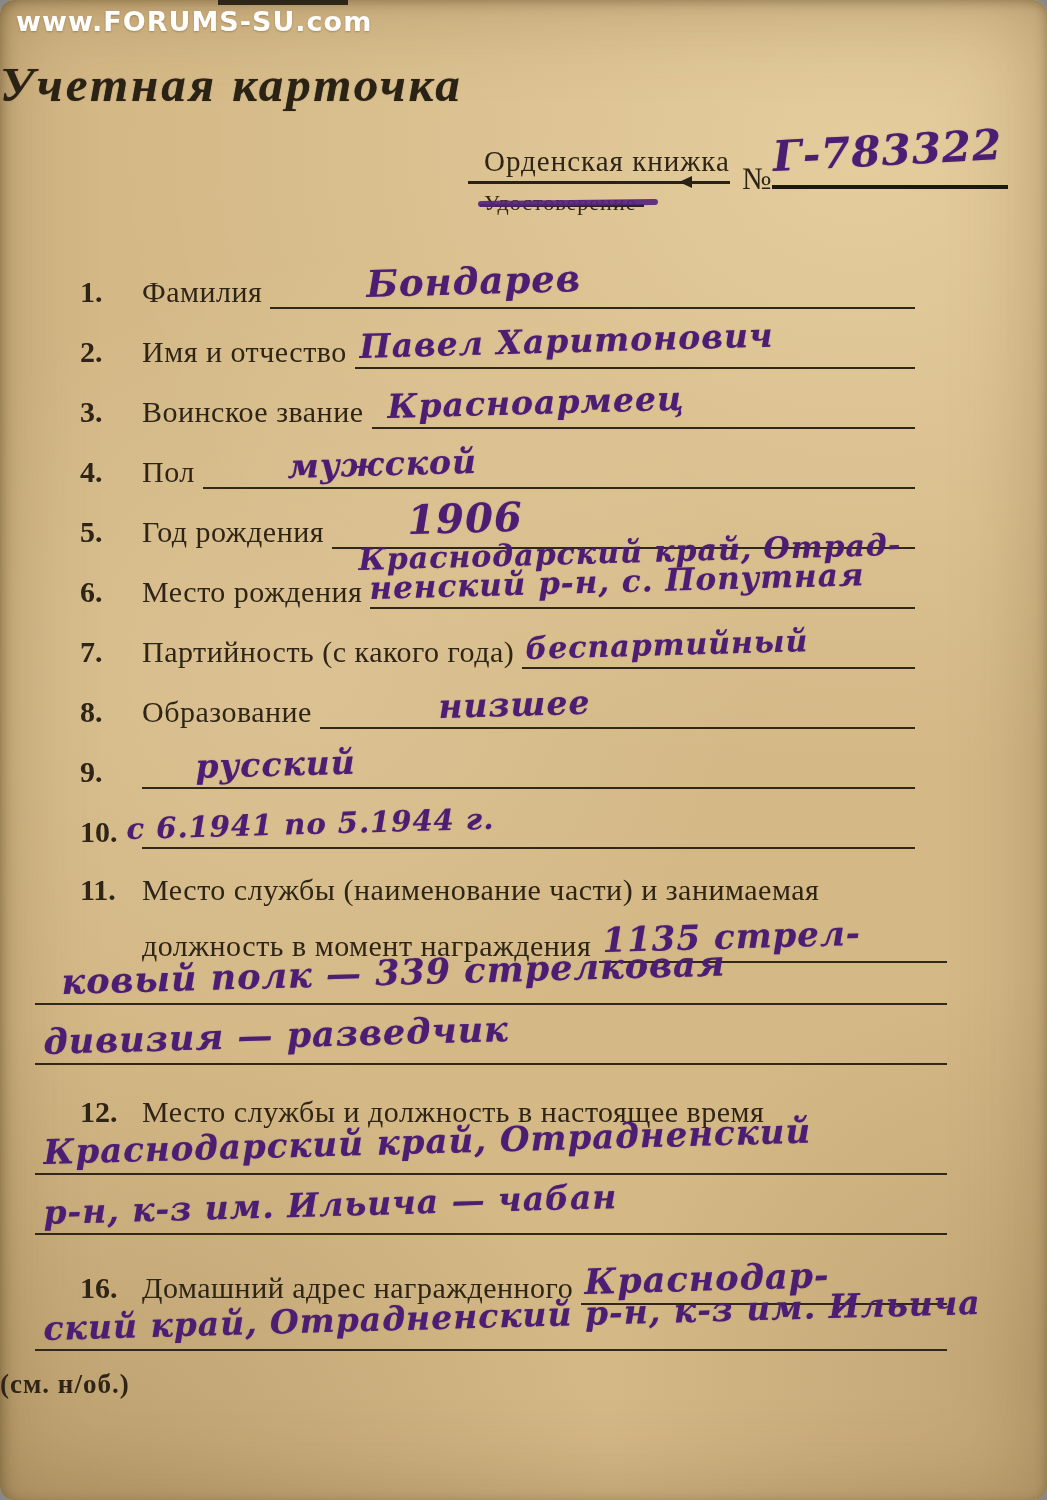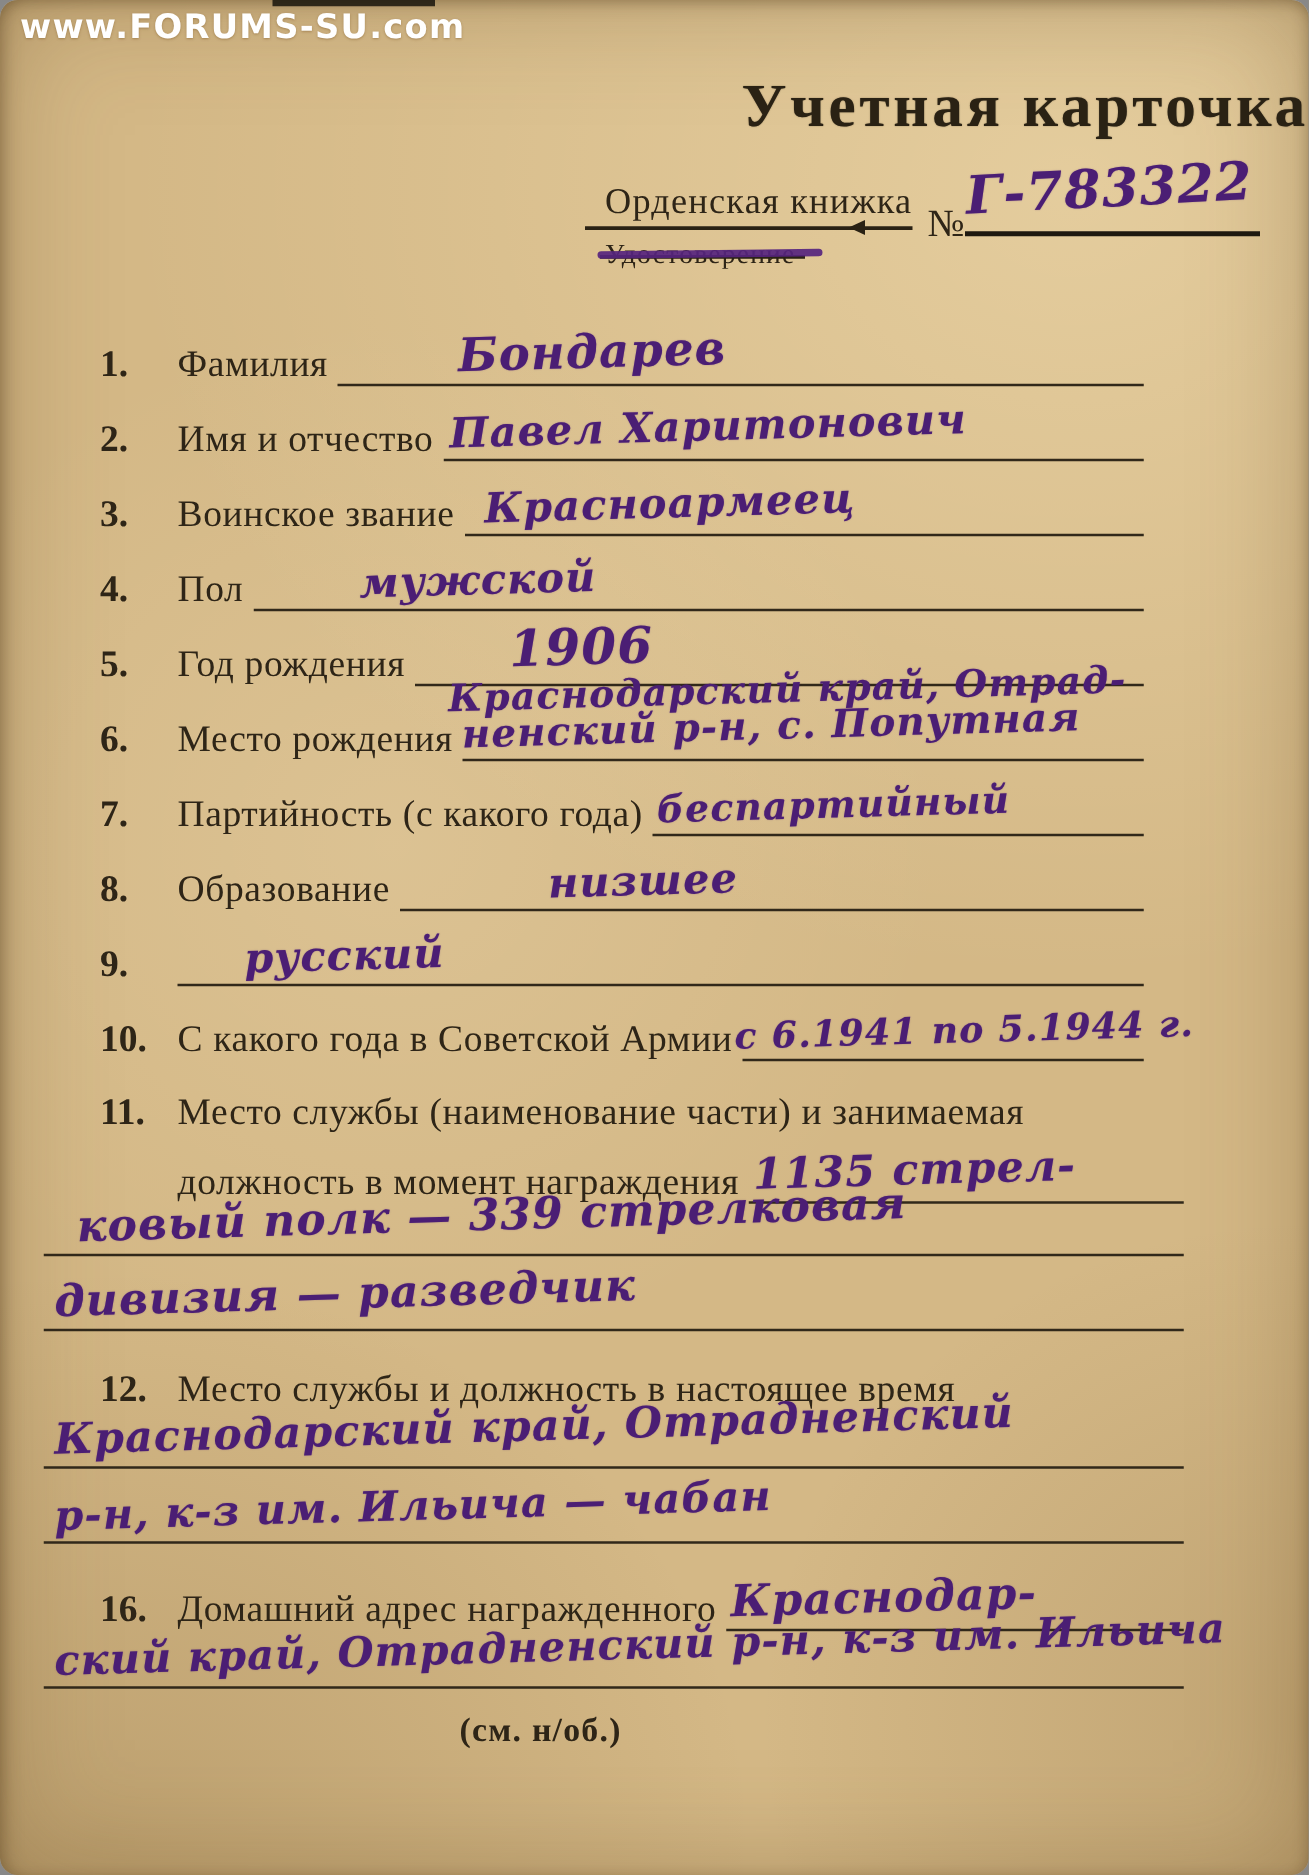--- a/index.html
+++ b/index.html
@@ -25,24 +25,25 @@
   }
   .top-strip{position:absolute;top:0;left:218px;width:130px;height:5px;background:#17140c;opacity:.85;}
   .watermark{
     position:absolute;top:6px;left:16px;
     font-family:"DejaVu Sans", sans-serif;
     font-weight:700;font-size:27px;letter-spacing:1px;
     color:#ffffff;text-shadow:0 1px 2px rgba(120,80,30,.45);
   }
   .title{
     margin:56px 0 0 0;
-    text-align:right;
+    text-align:left;
     font-size:49px;font-weight:700;letter-spacing:3px;
     color:#2a2214;
     text-shadow:0 0 1px rgba(42,34,20,.6);
+    font-style:italic;
   }
   
   .subheader{position:relative;height:104px;margin-top:14px;}
   .book-block{position:absolute;left:484px;top:18px;}
   .book-label{font-size:29px;letter-spacing:1px;white-space:nowrap;}
   .book-underline{position:relative;height:3px;background:#2a2214;width:262px;margin:3px 0 0 -16px;}
   .book-underline::after{
     content:"";position:absolute;right:38px;top:-5px;
     border:6px solid transparent;border-right:13px solid #2a2214;
   }
@@ -74,21 +75,21 @@
   .field{display:flex;align-items:flex-end;height:60px;position:relative;font-size:30px;}
   .num{flex:none;width:62px;font-weight:700;}
   .label{flex:none;white-space:nowrap;padding-right:8px;letter-spacing:.5px;}
   .rule{flex:1;position:relative;border-bottom:2px solid #31281a;align-self:stretch;}
   .norule{border-bottom:none;}
   .h42{height:42px}.h46{height:46px}.h56{height:56px}.h58{height:58px}
   .h60{height:60px}.h64{height:64px}.h70{height:70px}
   .wide{margin-left:-45px;margin-right:-32px;}
   .wide-r{margin-right:-32px;}
   .footer-note{
-    text-align:center;margin:18px 182px 0 0;
+    text-align:left;margin:18px 182px 0 0;
     font-size:27px;letter-spacing:1px;font-weight:700;
   }
 </style>
 </head>
 <body>
 
 <div class="page">
 
   <div class="top-strip"></div>
   <div class="watermark">www.FORUMS-SU.com</div>
@@ -176,21 +177,20 @@
 
     <div class="field">
       <span class="num">9.</span>
       <span class="rule">
         <span class="hw" style="left:7%">русский</span>
       </span>
     </div>
 
     <div class="field">
       <span class="num">10.</span>
-      <span class="label">С какого года в Советской Армии</span>
       <span class="rule">
         <span class="hw" style="left:-2%;font-size:29px">с 6.1941 по 5.1944 г.</span>
       </span>
     </div>
 
     <div class="field h58">
       <span class="num">11.</span>
       <span class="label">Место службы (наименование части) и занимаемая</span>
     </div>
     <div class="field h56">

